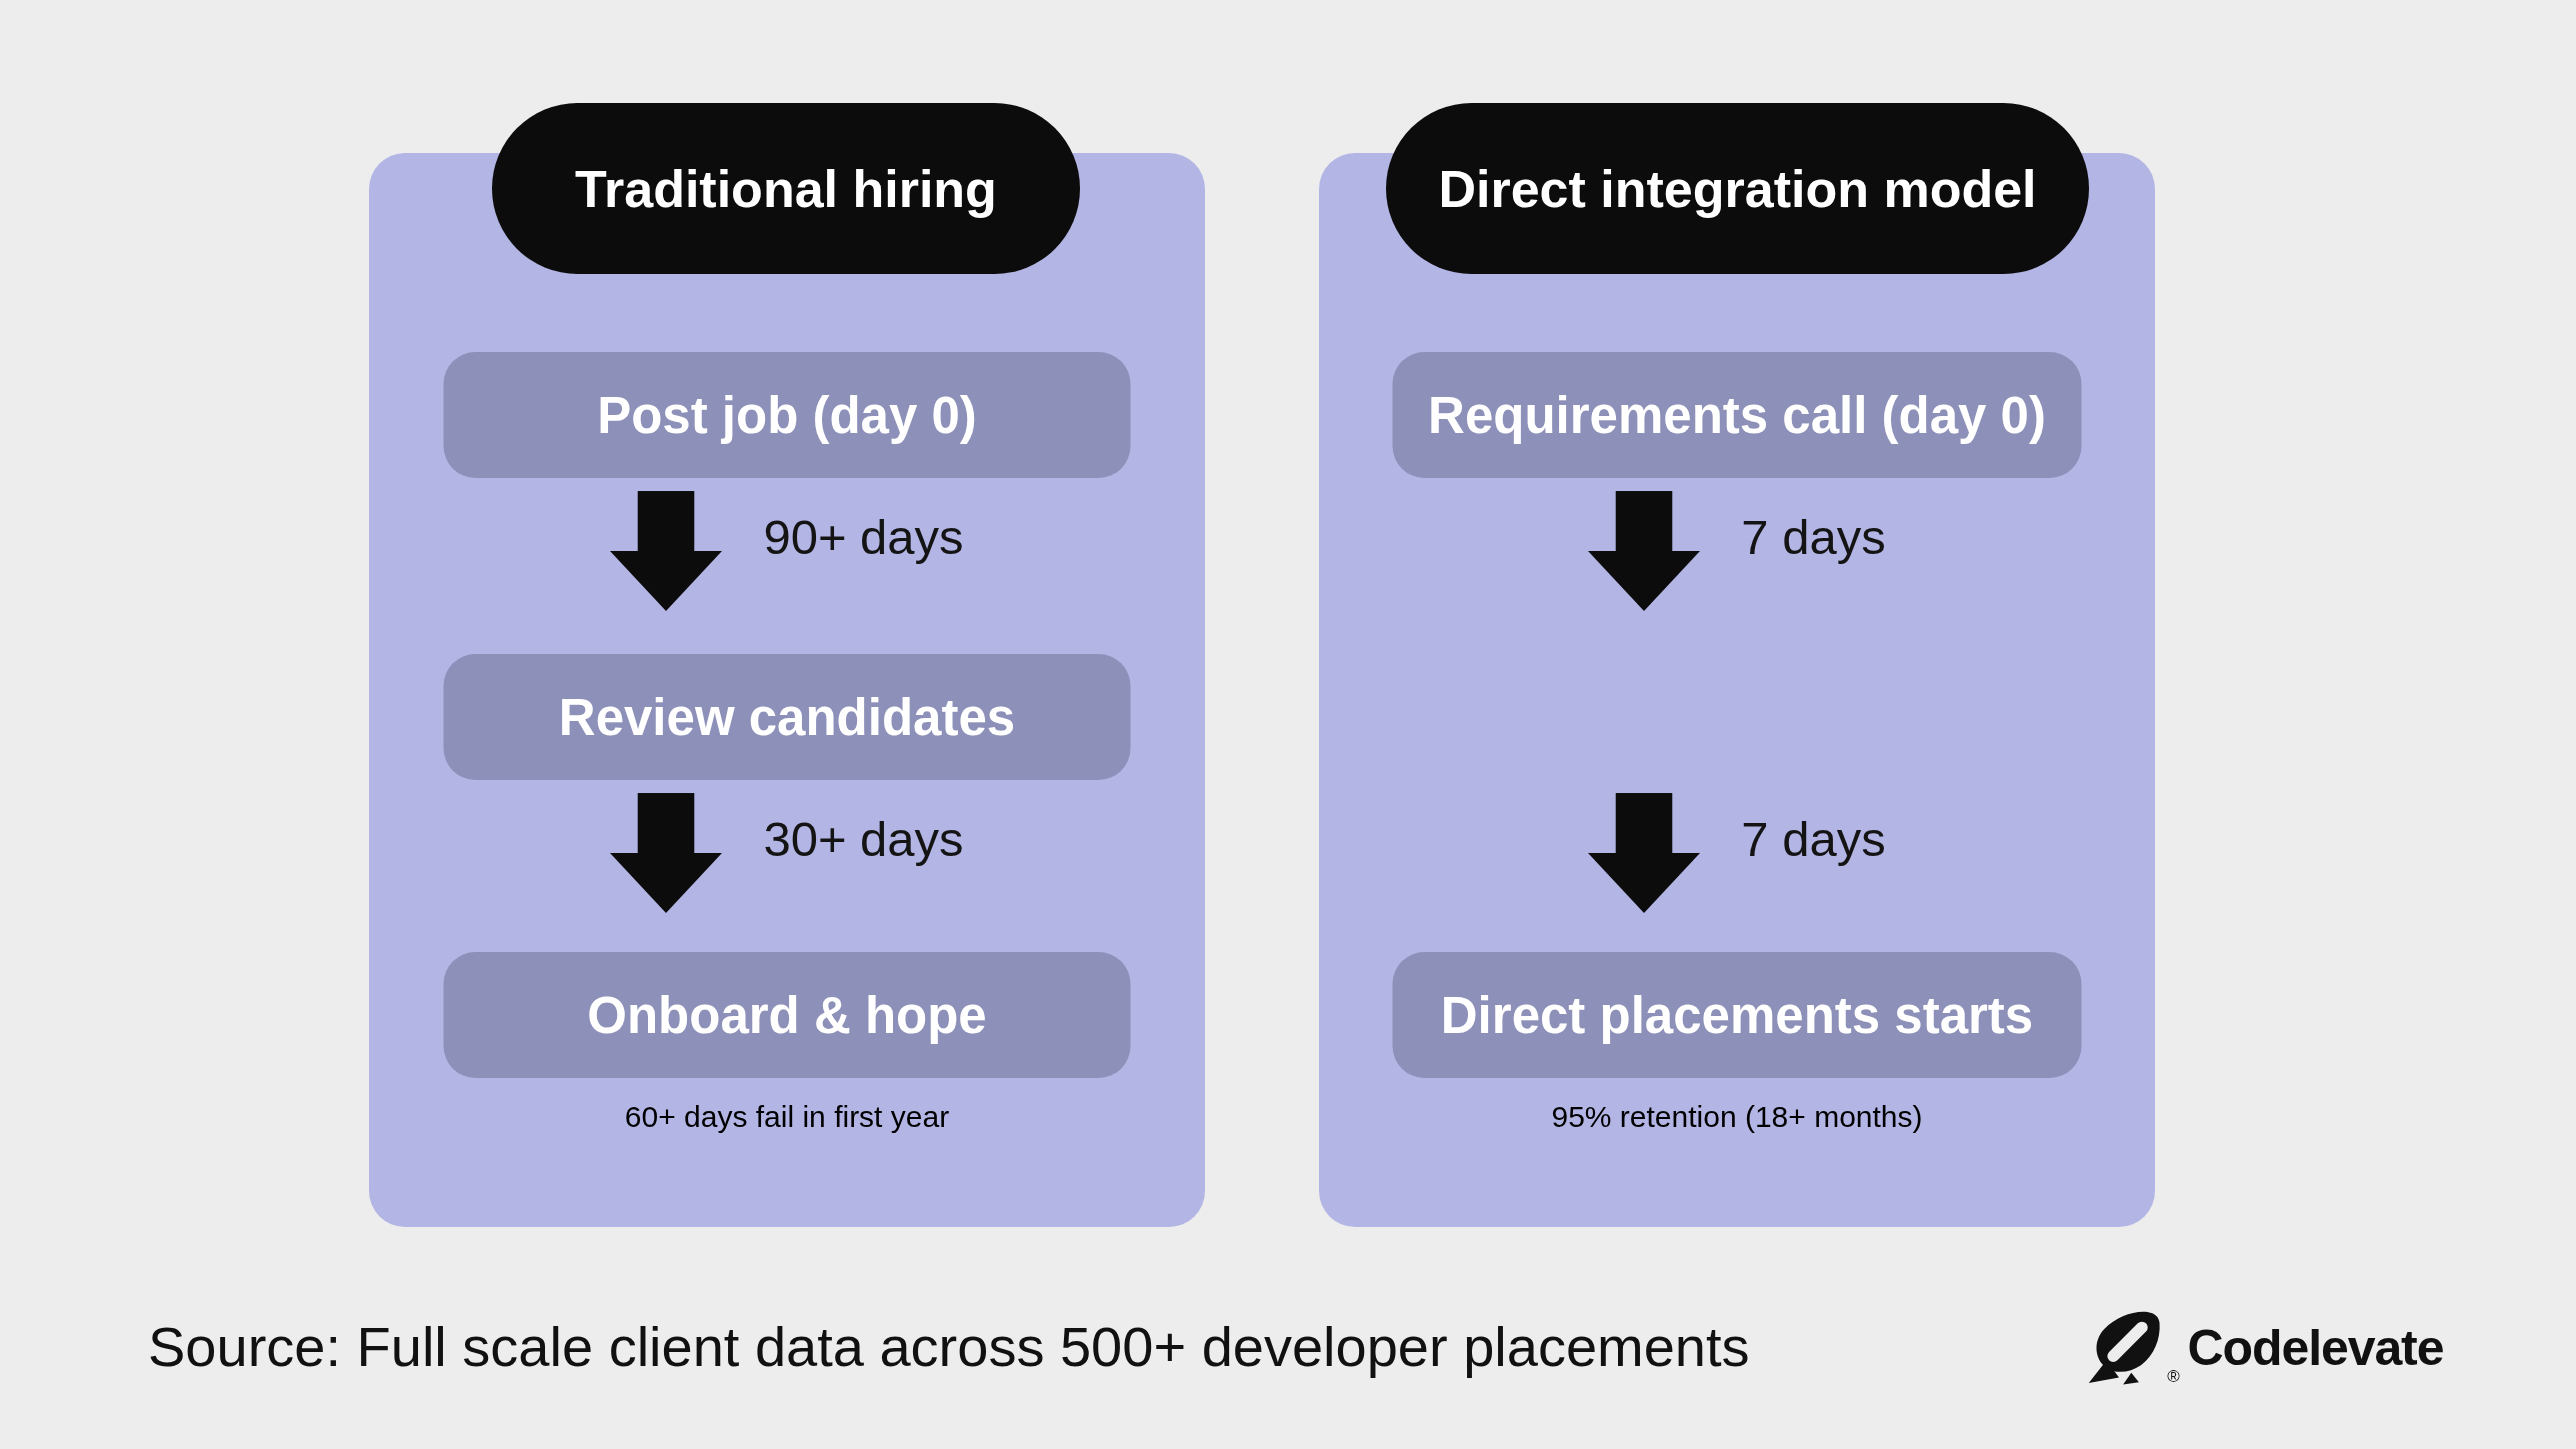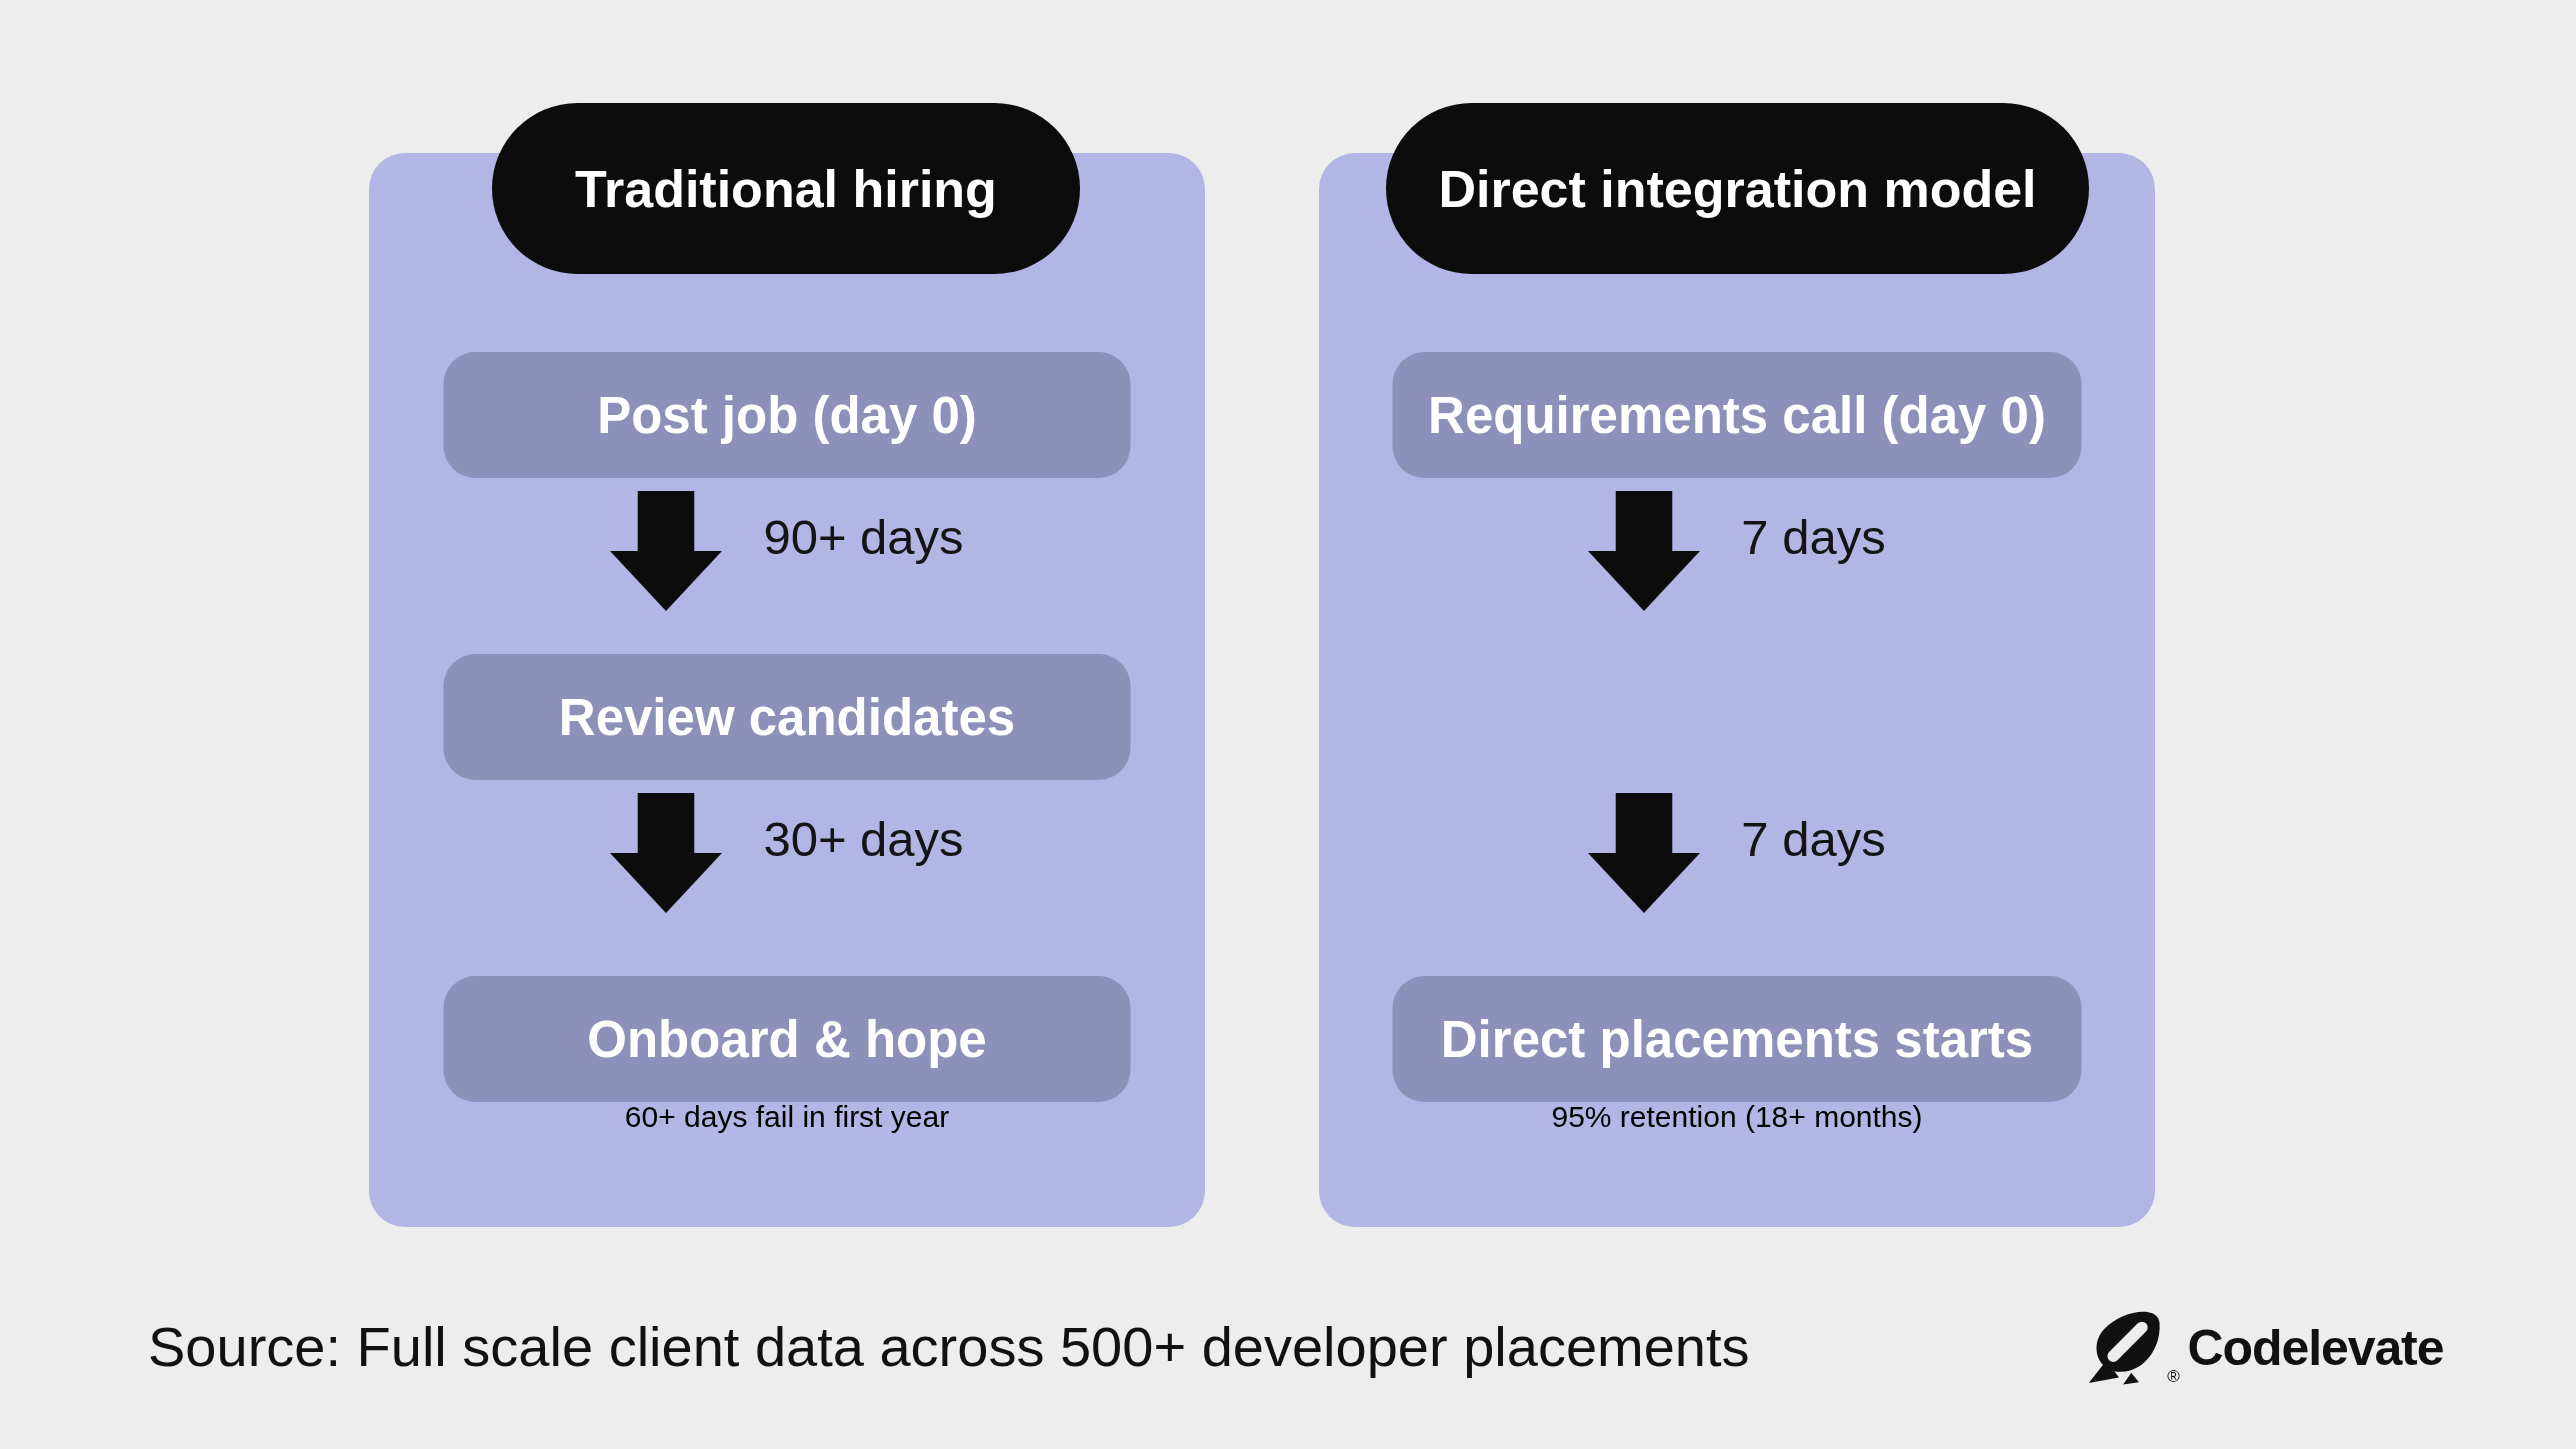--- a/index.html
+++ b/index.html
@@ -42,21 +42,21 @@
     height:126px; width:max-content;
     padding:0 34px;
     background:#8d90b8; border-radius:32px;
     display:flex; align-items:center; justify-content:center;
     color:#ffffff; font-size:51px; font-weight:bold; white-space:nowrap;
   }
   .card.left  .step { min-width:687px; }
   .card.right .step { min-width:689px; }
   .step.s1 { top:199px; }
   .step.s2 { top:501px; }
-  .step.s3 { top:799px;margin-top:24px; }
+  .step.s3 { top:799px; }
 
   
   .gap-row {
     position:absolute; left:0; width:100%;
     display:flex; align-items:center; justify-content:center; gap:41px;
   }
   .gap-row.g1 { top:338px;  height:120px; }
   .gap-row.g2 { top:639px; height:121px; }
   .arrow-down { width:112px; height:120px; flex:0 0 auto; }
   .arrow-down svg { display:block; width:100%; height:100%; }

